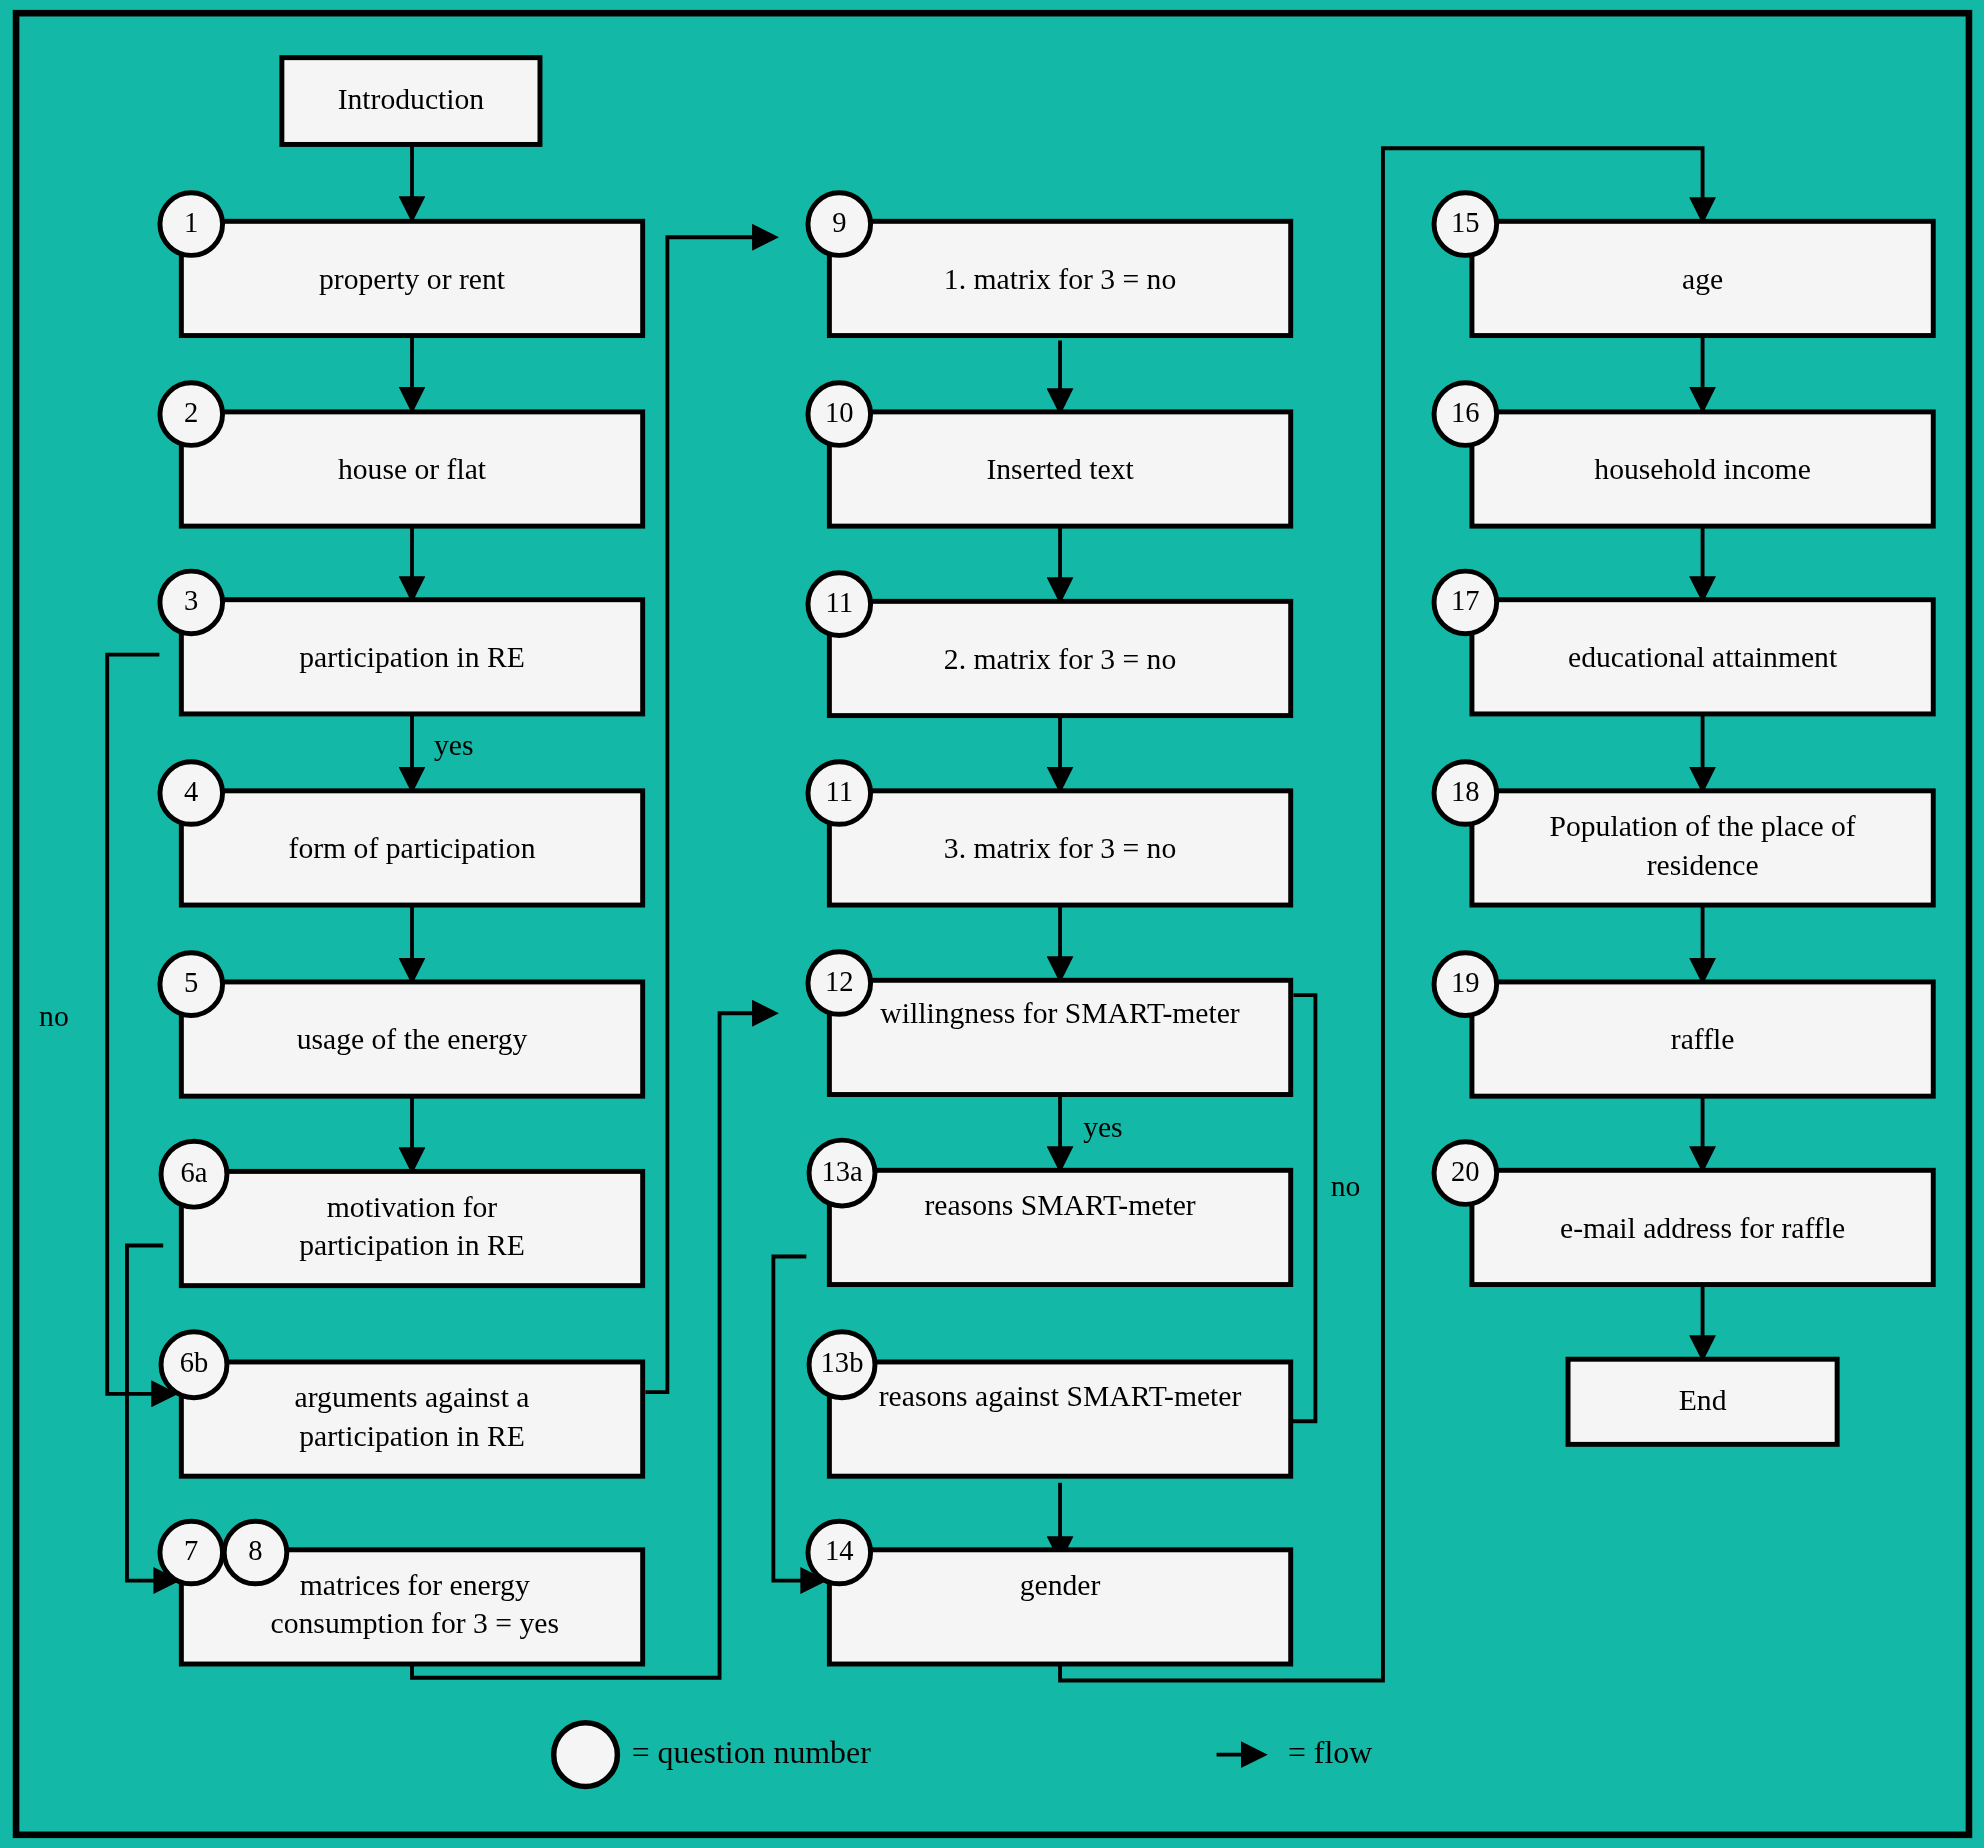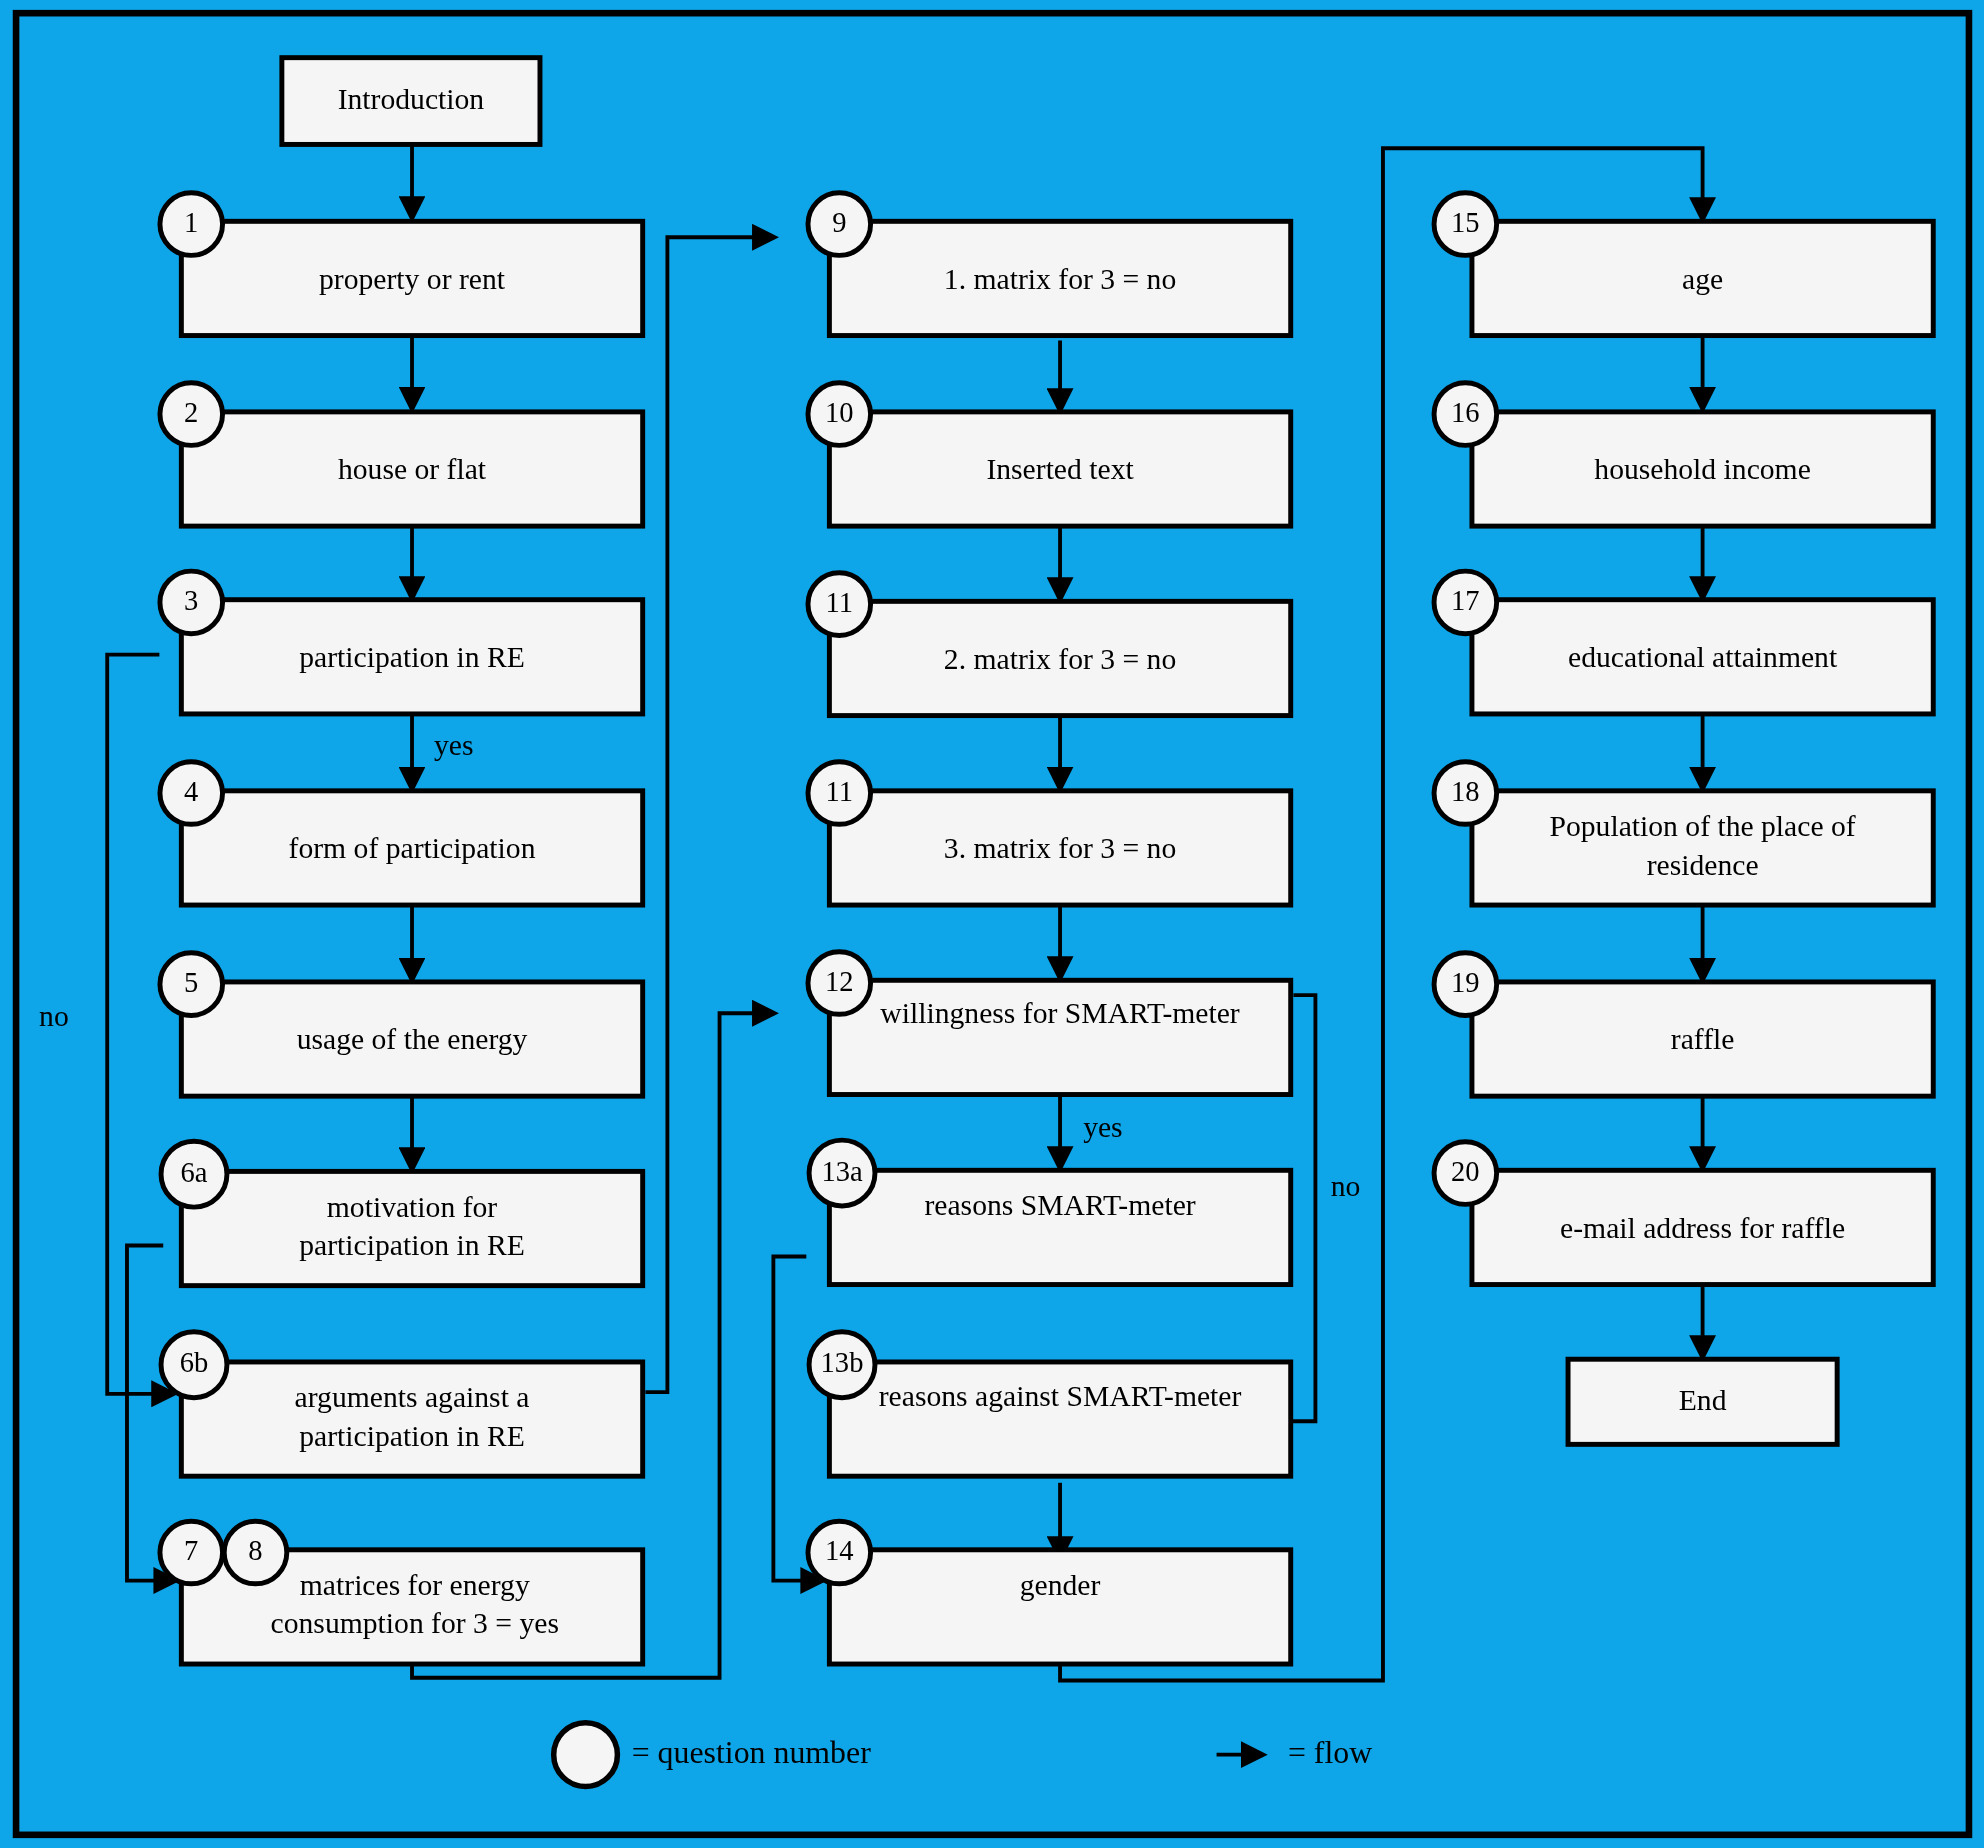--- a/index.html
+++ b/index.html
@@ -7,21 +7,21 @@
     padding: 0;
     background: #ffffff;
   }
   body {
     font-family: "Liberation Serif", "DejaVu Serif", serif;
   }
   #page {
     position: relative;
     width: 1985px;
     height: 1848px;
-    background: #0ea5e9;
+    background: #14b8a6;
     overflow: hidden;
   }
   #flow-svg {
     position: absolute;
     top: 0;
     left: 0;
     width: 1985px;
     height: 1848px;
   }
   .frame-rect {

